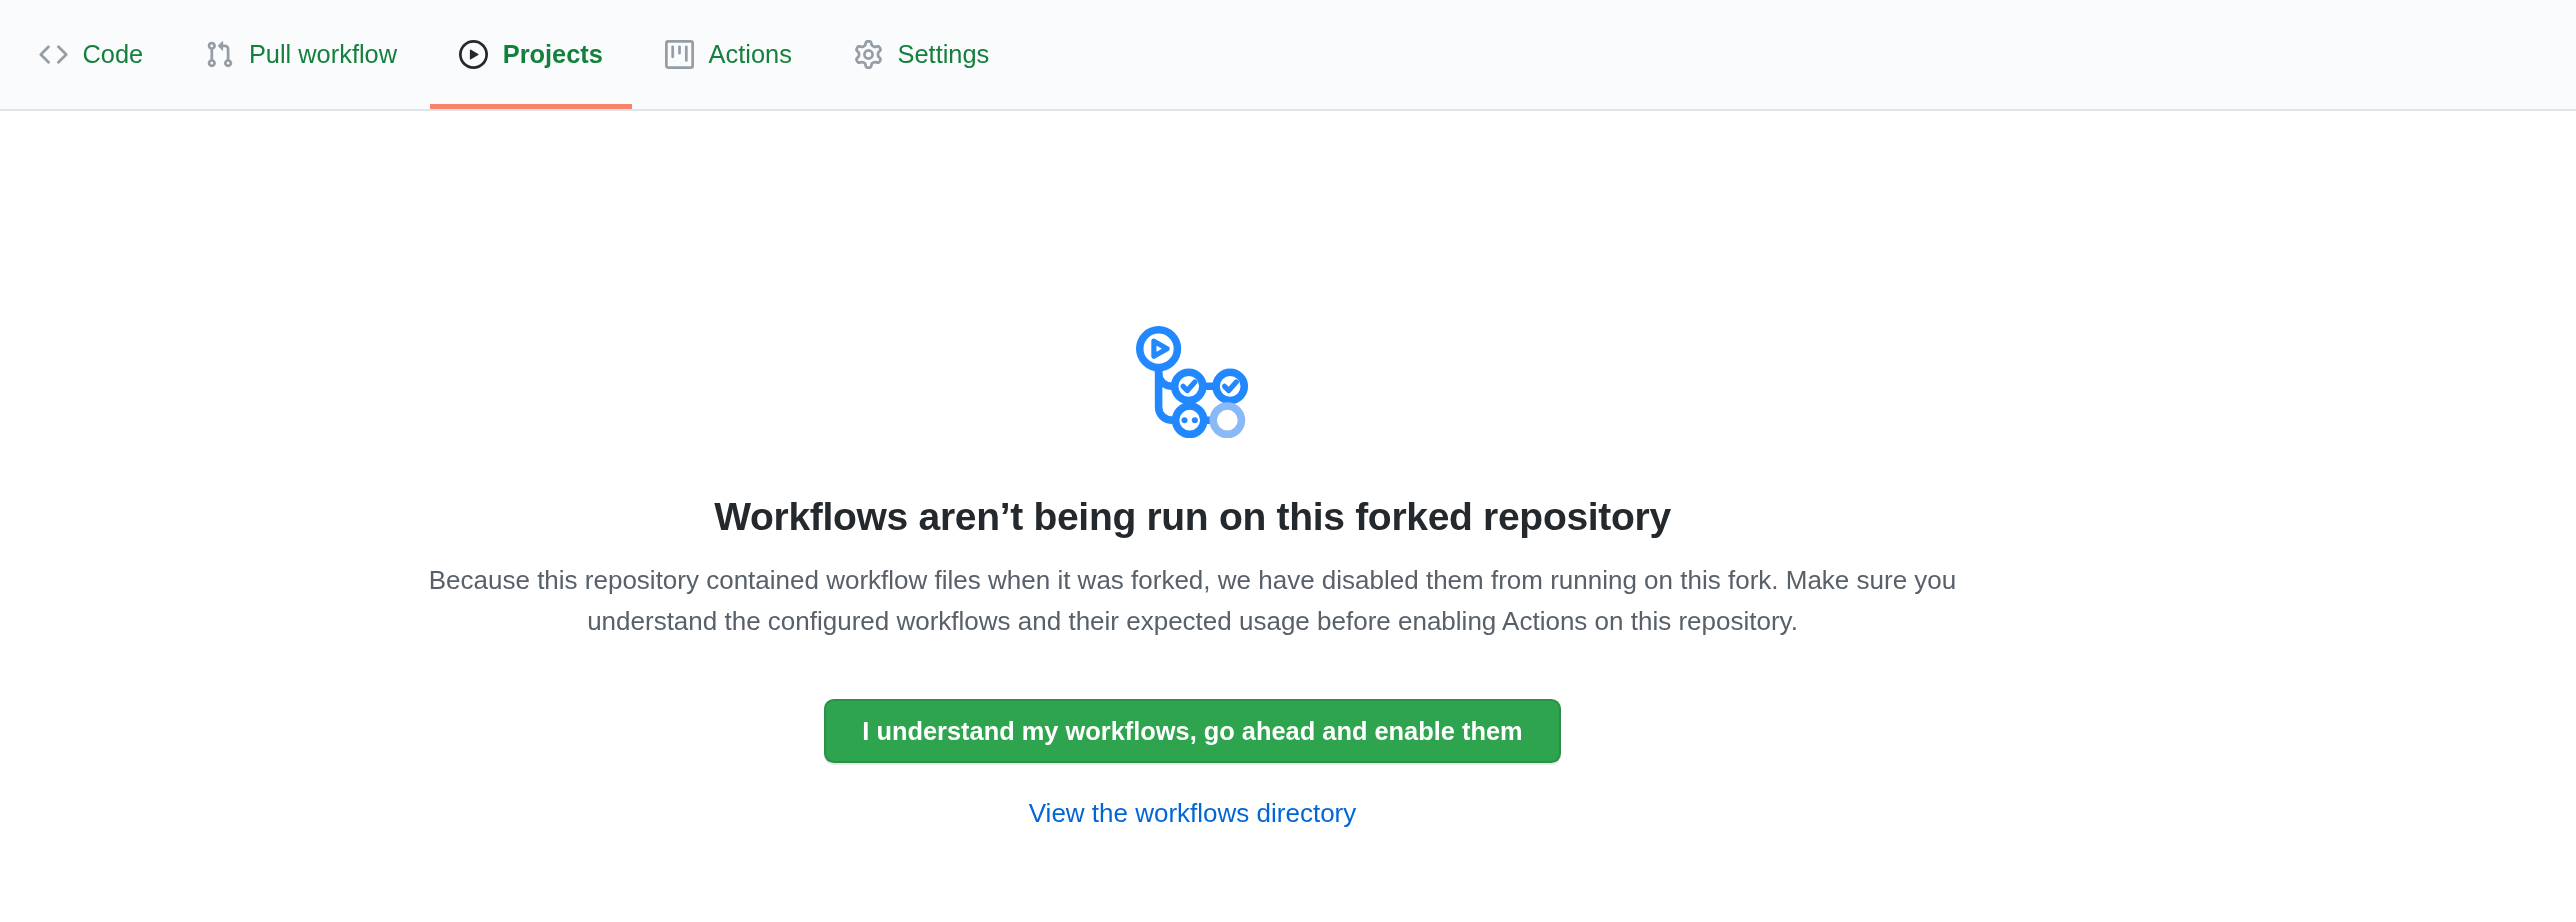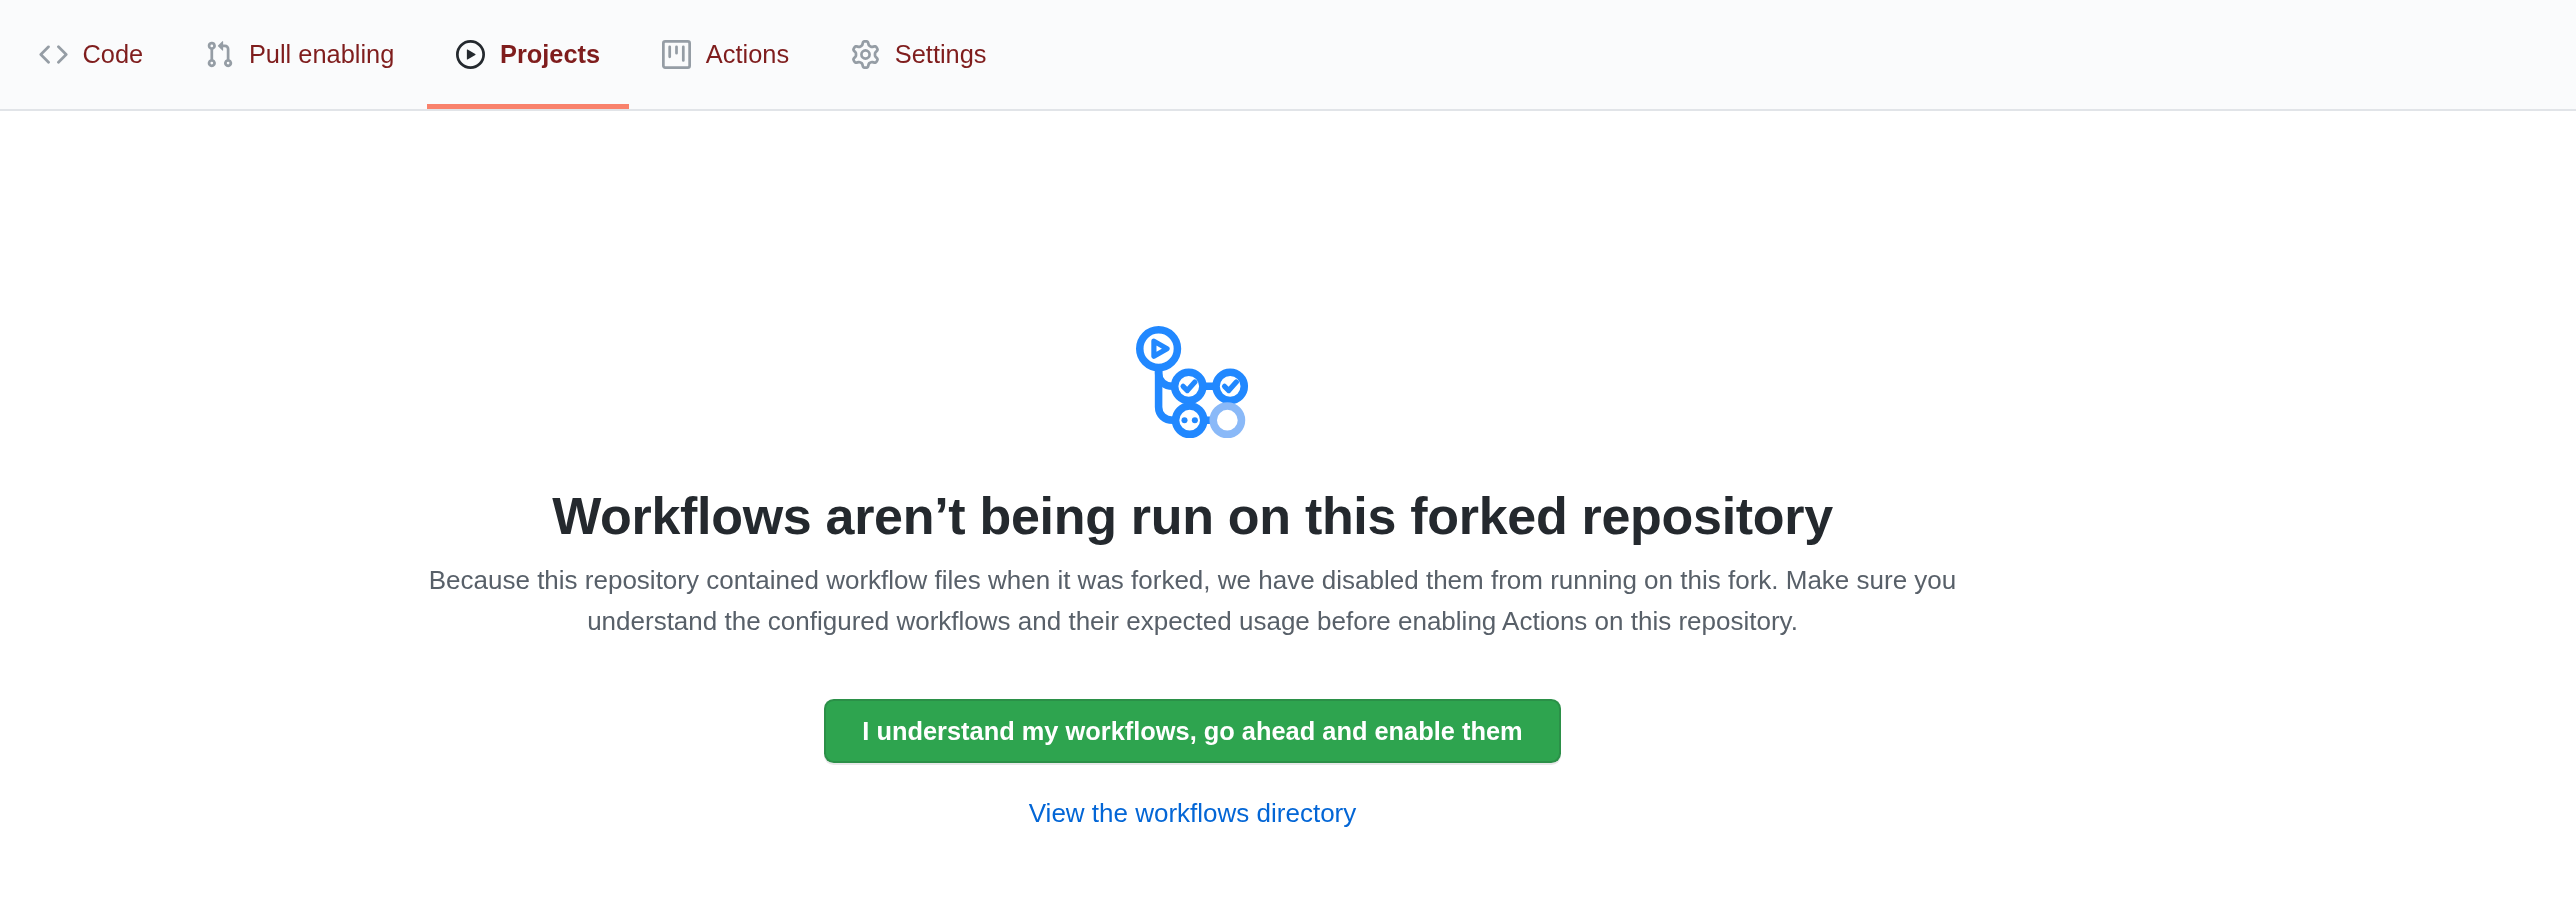--- a/index.html
+++ b/index.html
@@ -26,41 +26,41 @@
     padding-left:7.8px;
   }
   .tab{
     display:flex;
     align-items:center;
     gap:14.7px;
     padding:0 29px;
     margin:0 2px;
     font-size:25.4px;
     line-height:1;
-    color:#7f1d1d;
+    color:#15803d;
     border-bottom:5.9px solid transparent;
     border-top:5.9px solid transparent;
     cursor:pointer;
     white-space:nowrap;
     text-align:center;
   }
   .tab svg{width:29px;height:29px;fill:#959da5;flex:none;}
   .tab.active{font-weight:700;border-bottom-color:var(--accent);}
   .tab.active svg{fill:#24292e;}
   
   .main{
     width:1603px;
     margin-left:391px;
     padding-top:214px;
     text-align:center;
   }
   .graph-icon{display:inline-block;}
   .blankslate-title{
     margin-top:49px;
-    font-size:52px;
+    font-size:39px;
     line-height:43px;
     font-weight:700;
     color:#24292e;
     letter-spacing:-0.3px;
   }
   .blankslate-desc{
     margin:21.5px auto 0;
     width:1564px;
     font-size:26px;
     line-height:41px;
@@ -105,21 +105,21 @@
     </span>
     <span>Code</span>
   </div>
 
   <div class="tab">
     <span style="display:flex;">
       <svg viewBox="0 0 16 16" aria-hidden="true">
           <path fill-rule="evenodd" d="M7.177 3.073L9.573.677A.25.25 0 0110 .854v4.792a.25.25 0 01-.427.177L7.177 3.427a.25.25 0 010-.354zM3.75 2.5a.75.75 0 100 1.5.75.75 0 000-1.5zm-2.25.75a2.25 2.25 0 113 2.122v5.256a2.251 2.251 0 11-1.5 0V5.372A2.25 2.25 0 011.5 3.25zM11 2.5h-1V4h1a1 1 0 011 1v5.628a2.251 2.251 0 101.5 0V5A2.5 2.5 0 0011 2.5zm1 10.25a.75.75 0 111.5 0 .75.75 0 01-1.5 0zM3.75 12a.75.75 0 100 1.5.75.75 0 000-1.5z"></path>
         </svg>
     </span>
-    <span>Pull enabling</span>
+    <span>Pull workflow</span>
   </div>
 
   <div class="tab active">
     <span style="display:flex;">
       <svg viewBox="0 0 16 16" aria-hidden="true">
           <path fill-rule="evenodd" d="M8 0a8 8 0 100 16A8 8 0 008 0zM1.5 8a6.5 6.5 0 1113 0 6.5 6.5 0 01-13 0zm4.879-2.773l4.264 2.559a.25.25 0 010 .428l-4.264 2.559A.25.25 0 016 10.559V5.442a.25.25 0 01.379-.215z"></path>
         </svg>
     </span>
     <span>Projects</span>
   </div>

